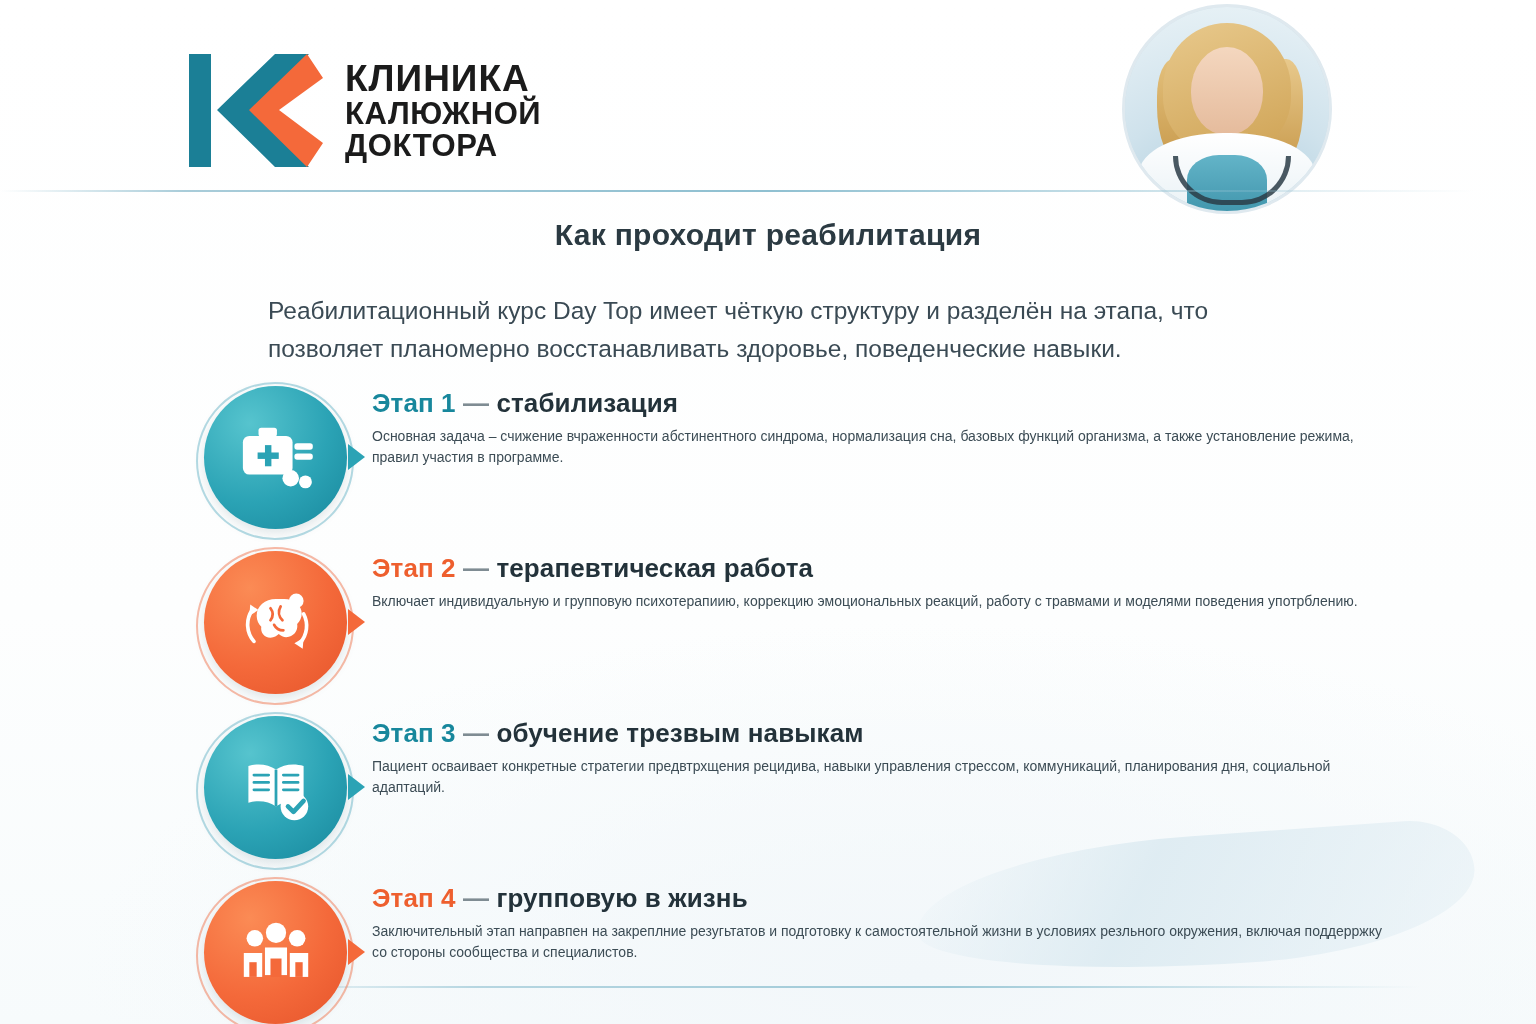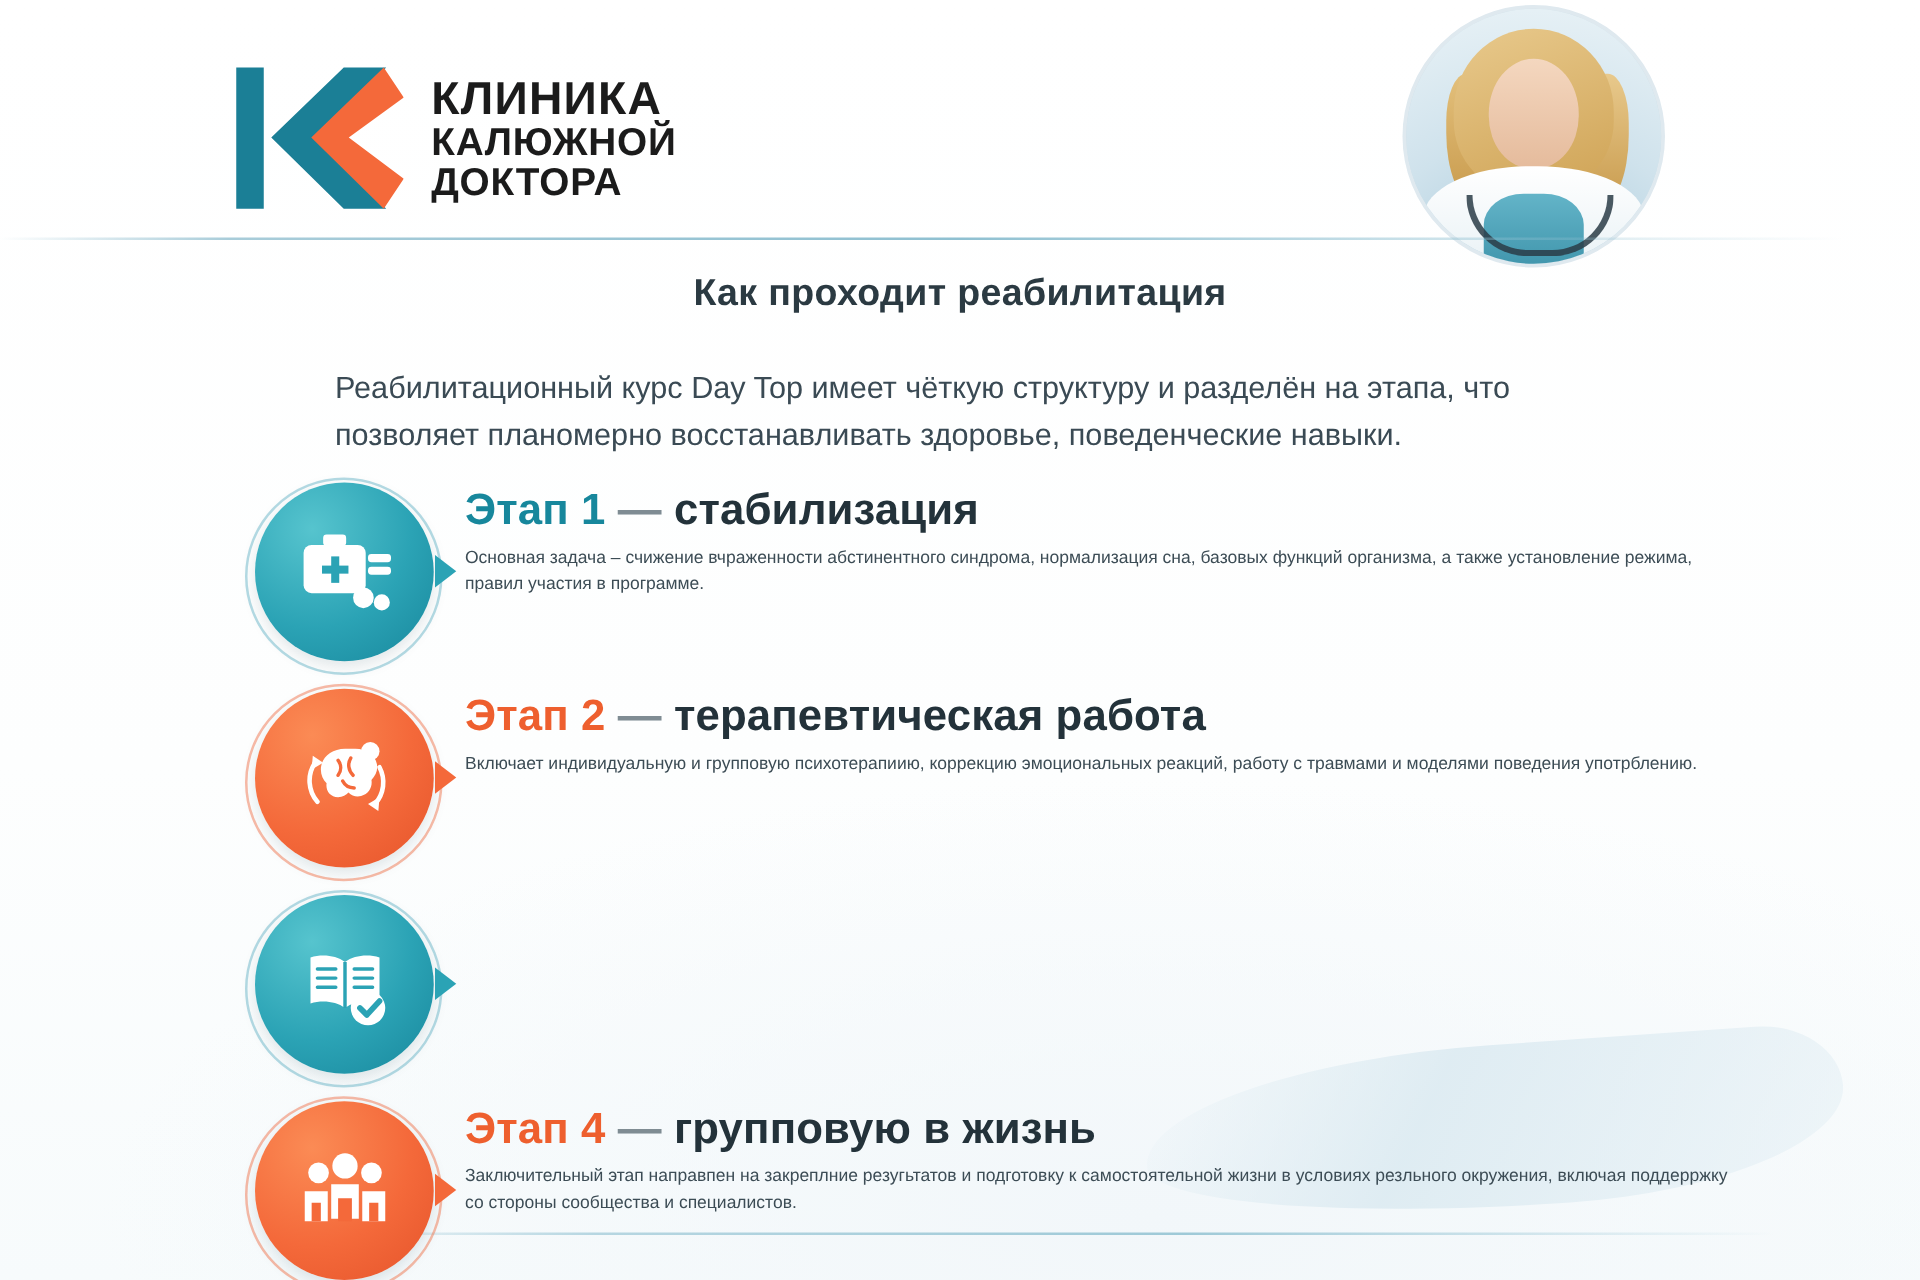--- a/index.html
+++ b/index.html
@@ -208,21 +208,21 @@
     border-bottom: 13px solid transparent;
     border-left: 17px solid #2ba3b5;
   }
   .arrow.orange { border-left-color: #f4693a; }
 
   .stage-body {
     flex: 1;
     padding-top: 6px;
   }
   .stage-head {
-    font-size: 35px;
+    font-size: 26px;
     font-weight: bold;
     margin-bottom: 7px;
     letter-spacing: 0.1px;
   }
   .stage-head .num { color: #17879c; }
   .stage-head.orange .num { color: #ee5f2e; text-align: center; }
   .stage-head .dash { color: #7f8c93; font-weight: bold; }
   .stage-head .name { color: #23323a; }
   .stage-text {
     font-size: 14px;
@@ -356,20 +356,28 @@
         <div class="badge teal">
           <svg class="glyph" viewBox="0 0 100 100" aria-hidden="true">
             <path d="M50 30c-8-6-20-7-30-4v40c10-3 22-2 30 4 8-6 20-7 30-4V26c-10-3-22-2-30 4z" fill="#ffffff"></path>
             <path d="M50 30v40" stroke="#2ba3b5" stroke-width="3"></path>
             <path d="M26 36h16M26 44h16M26 52h16M58 36h16M58 44h16M58 52h16" stroke="#2ba3b5" stroke-width="3" stroke-linecap="round"></path>
             <circle cx="70" cy="70" r="15" fill="#ffffff"></circle>
             <path d="M63 70l6 6 11-12" stroke="#2ba3b5" stroke-width="5" fill="none" stroke-linecap="round" stroke-linejoin="round"></path>
           </svg>
         </div>
         <div class="arrow"></div>
+      </div>
+      <div class="stage-body">
+        <div class="stage-head">
+          <span class="num">Этап 3</span>
+          <span class="dash">—</span>
+          <span class="name">обучение трезвым навыкам</span>
+        </div>
+        <div class="stage-text">Пациент осваивает конкретные стратегии предвтрхщения рецидива, навыки управления стрессом, коммуникаций, планирования дня, социальной адаптаций.</div>
       </div>
     </div>
 
     <div class="stage">
       <div class="badge-wrap">
         <div class="badge-ring orange"></div>
         <div class="badge orange">
           <svg class="glyph" viewBox="0 0 100 100" aria-hidden="true">
             <circle cx="50" cy="28" r="11" fill="#ffffff"></circle>
             <circle cx="27" cy="34" r="9" fill="#ffffff"></circle>

